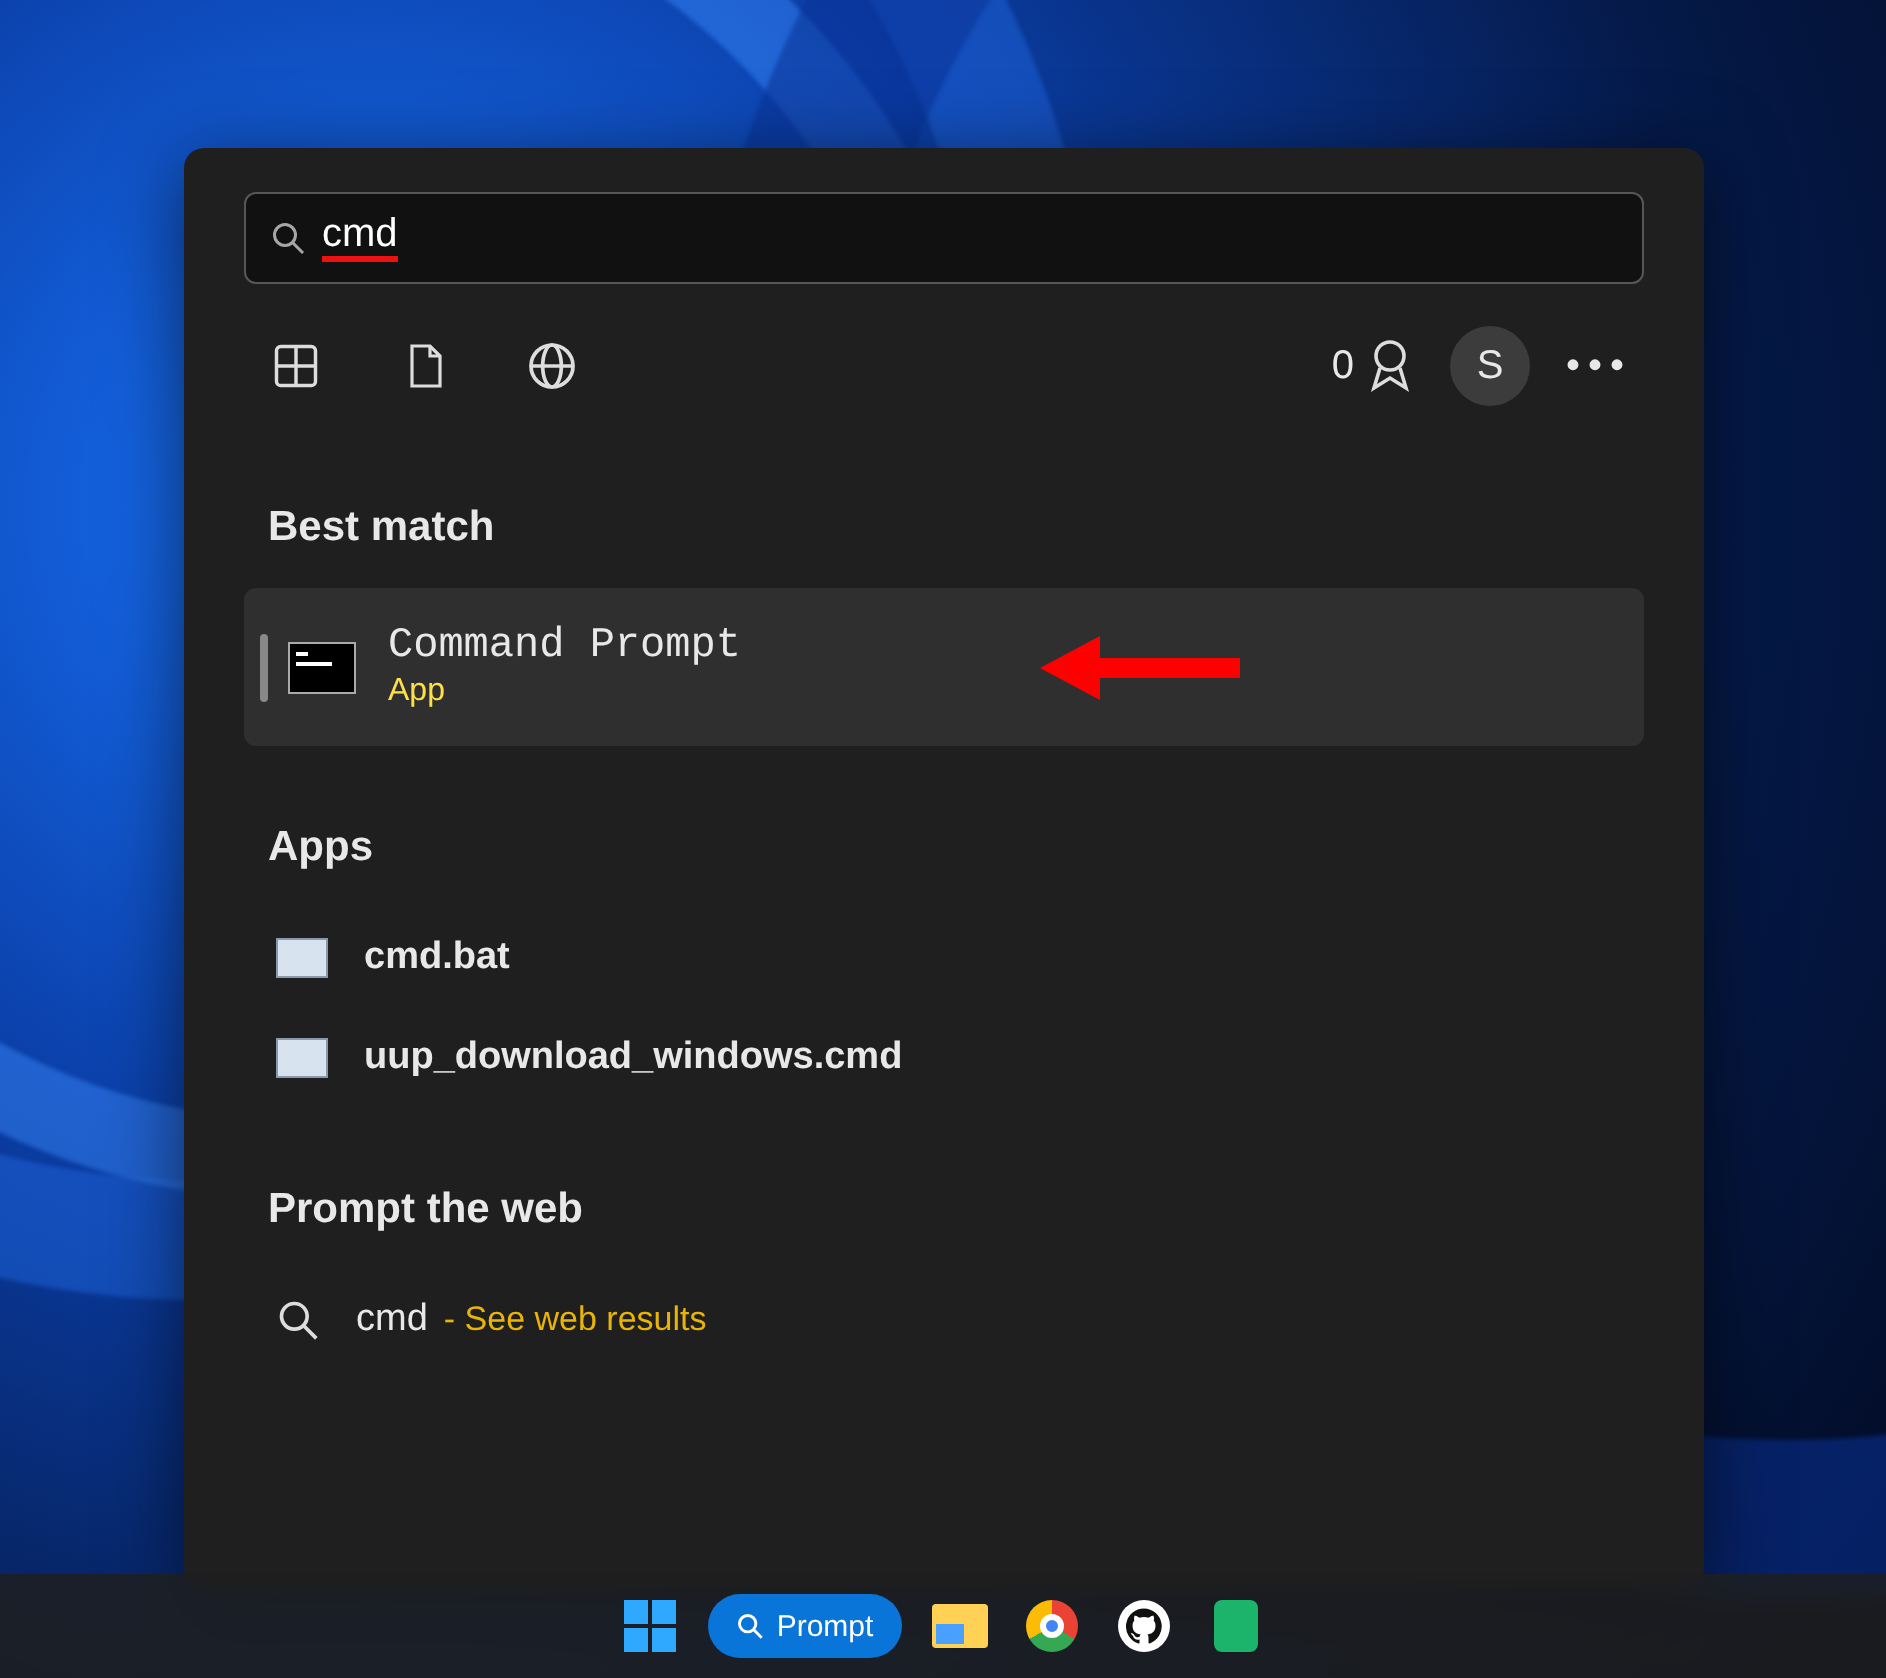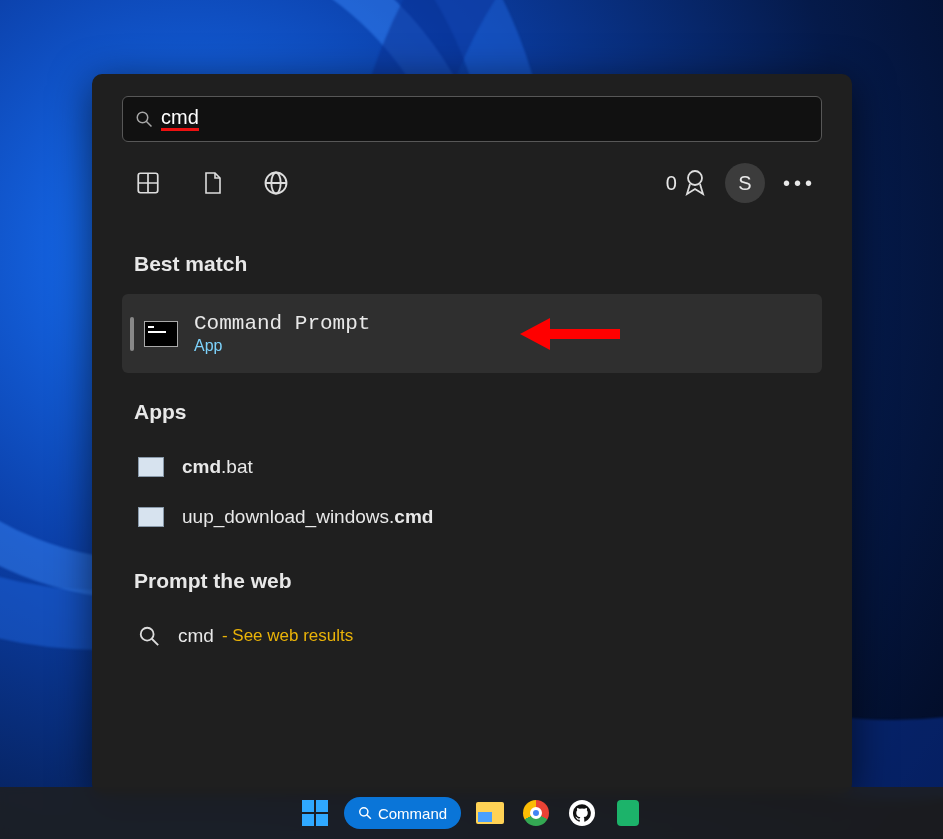--- a/index.html
+++ b/index.html
@@ -37,54 +37,54 @@
     margin-right:24px; cursor:pointer; border-radius:6px;
   }
   .toolbar .spacer { flex:1; }
   .points { display:flex; align-items:center; margin-right:18px; font-size:20px; }
   .points span { margin-right:6px; }
   .avatar { width:40px; height:40px; border-radius:50%; background:#3c3c3c; display:flex;
             align-items:center; justify-content:center; font-size:20px; margin-right:18px; }
   .dots { letter-spacing:4px; font-size:20px; cursor:pointer; }
 
   .section-title { font-size:21px; font-weight:600; margin:46px 0 18px 12px; }
-  .section-title.sm { margin-top:27px; }
+  .section-title.sm { margin-top:39px; }
 
   .match {
     background:#2f2f2f; border-radius:6px; padding:18px 16px 18px 8px;
     display:flex; align-items:center; position:relative;
   }
   .match .bar { width:4px; height:34px; background:#888; border-radius:2px; margin-right:10px; }
   .cmd-icon {
     width:34px; height:26px; background:#000; border:1px solid #aaa;
     position:relative; margin-right:16px;
   }
   .cmd-icon::before{content:"";position:absolute;left:3px;top:4px;width:6px;height:2px;background:#fff;}
   .cmd-icon::after{content:"";position:absolute;left:3px;top:9px;width:18px;height:2px;background:#fff;}
   .match .texts .t1 { font-size:21px;font-family:Liberation Mono, monospace; }
-  .match .texts .t2 { font-size:16px; color:#7dd3fc; margin-top:2px; }
+  .match .texts .t2 { font-size:16px; color:#fde047; margin-top:2px; }
 
   .arrow {
     position:absolute; left:398px; top:50%; transform:translateY(-50%);
     display:flex; align-items:center;
   }
   .arrow .shaft { width:70px; height:10px; background:#ff0000; }
   .arrow .head  { width:0;height:0;border-top:16px solid transparent;
                   border-bottom:16px solid transparent;border-right:30px solid #ff0000; }
 
   .row {
     display:flex; align-items:center; padding:14px 16px 14px 16px;
     font-size:19px; border-radius:6px; cursor:pointer;
   }
   .file-icon {
     width:26px; height:20px; background:#d7e3ef; border:1px solid #89a;
     margin-right:18px;
   }
   .row b { font-weight:700; }
-  .row .plain { font-weight:400; }
+  .row .plain { font-weight:700; }
 
   .webrow { display:flex; align-items:center; padding:14px 16px; font-size:19px; }
   .webrow svg { margin-right:18px; }
   .webrow .q { font-weight:400; margin-right:8px; }
   .webrow .hint { color:#eab308; font-size:17px; }
 
   
   .taskbar {
     position:absolute; left:0; bottom:0; width:100%; height:52px;
     background:rgba(30,30,30,.85); backdrop-filter:blur(4px);
@@ -204,21 +204,21 @@
         <div></div>
         <div></div>
         <div></div>
       </div>
   </div>
   <div class="search-pill">
     <svg width="14" height="14" viewBox="0 0 24 24" fill="none" stroke="#fff" stroke-width="2.5">
         <circle cx="10" cy="10" r="7"></circle>
         <line x1="15" y1="15" x2="22" y2="22"></line>
       </svg>
-    <span>Command</span>
+    <span>Prompt</span>
   </div>
   <div class="tb-item">
       <div class="folder-ic"></div>
     </div>
   <div class="tb-item">
       <div class="chrome-ic"></div>
     </div>
   <div class="tb-item">
       <div class="gh-ic">
         <svg width="18" height="18" viewBox="0 0 16 16">

